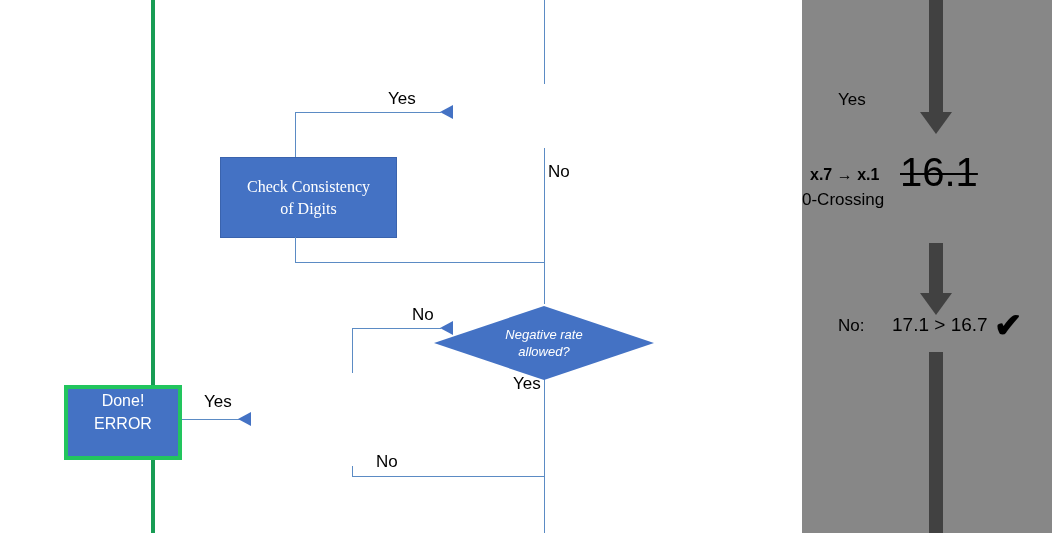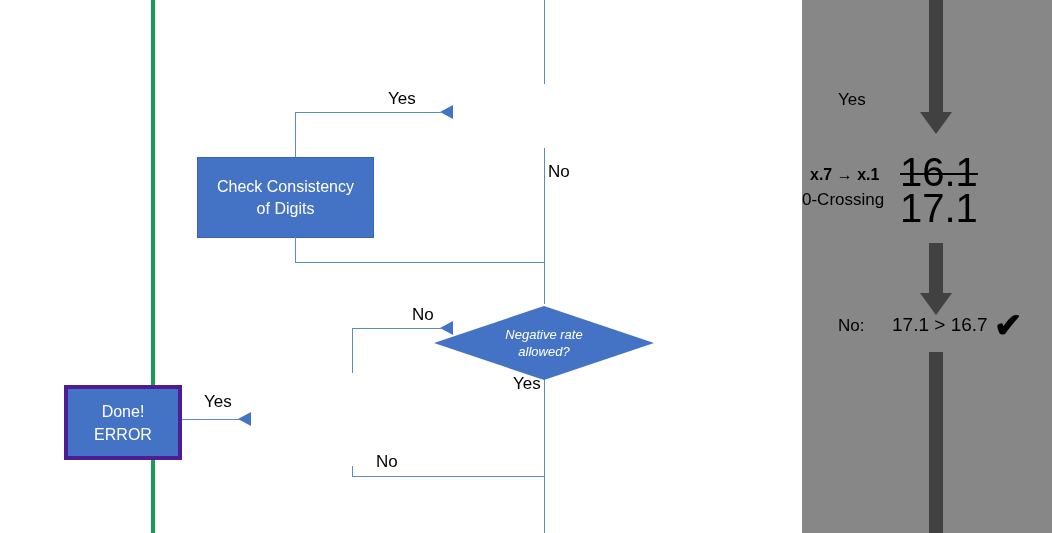--- a/index.html
+++ b/index.html
@@ -58,25 +58,25 @@
     border: 1px solid #3a63ad;
     font-size: 16px;
     line-height: 22px;
   }
 
   .terminal-box {
     position: absolute;
     display: flex;
     flex-direction: column;
     align-items: center;
-    justify-content: center;
+    justify-content: flex-start;
     text-align: center;
     color: #ffffff;
     background: #4472C4;
-    border: 4px solid #4c1d95;
+    border: 4px solid #22c55e;
     font-size: 16px;
     line-height: 23px;
     z-index: 4;
   }
 
   .edge-label {
     position: absolute;
     color: #000000;
     font-size: 17px;
     line-height: 20px;
@@ -147,21 +147,21 @@
   <div class="line-v" style="left:544px; top:476px; height:57px;"></div>
 
 
   <div class="line-h" style="left:295px; top:112px; width:146px;"></div>
   <div class="arrowhead left" style="left:440px; top:105px;"></div>
   <div class="line-v" style="left:295px; top:112px; height:45px;"></div>
   <div class="edge-label" style="left:388px; top:89px;">Yes</div>
 
   <div class="edge-label" style="left:548px; top:162px;">No</div>
 
-  <div class="proc-box" style="left:197px; top:157px; width:175px; height:79px;">
+  <div class="proc-box" style="left:220px; top:157px; width:175px; height:79px;font-family:Liberation Serif, serif;">
     <span>
       <span>Check Consistency</span><br>
       <span>of Digits</span>
     </span>
   </div>
 
   <div class="line-v" style="left:295px; top:237px; height:25px;"></div>
   <div class="line-h" style="left:295px; top:262px; width:250px;"></div>
 
   <div class="diamond" style="left:434px; top:306px; width:220px; height:74px;font-style:italic;">
@@ -196,21 +196,20 @@
 
     <div class="gray-arrow-shaft" style="left:127px; top:0px; width:14px; height:112px;"></div>
     <div class="gray-arrow-head" style="left:118px; top:112px;"></div>
 
     <div class="panel-text" style="left:36px; top:90px; font-size:17px;">Yes</div>
 
     <div class="panel-text" style="left:8px; top:166px; font-size:16px;font-weight:bold;">x.7 → x.1</div>
     <div class="panel-text" style="left:0px; top:190px; font-size:17px;">0-Crossing</div>
 
     <div class="big-num struck" style="left:98px; top:152px;">16.1</div>
-    <div class="big-num" style="left:98px; top:188px;">17.1</div>
 
     <div class="gray-arrow-shaft" style="left:127px; top:243px; width:14px; height:50px;"></div>
     <div class="gray-arrow-head" style="left:118px; top:293px;"></div>
 
     <div class="panel-text" style="left:36px; top:316px; font-size:17px;">No:</div>
     <div class="panel-text" style="left:90px; top:314px; font-size:19px;">17.1 &gt; 16.7</div>
     <div class="checkmark" style="left:192px; top:308px;">✔</div>
 
     <div class="gray-arrow-shaft" style="left:127px; top:352px; width:14px; height:181px;"></div>
   </div>

